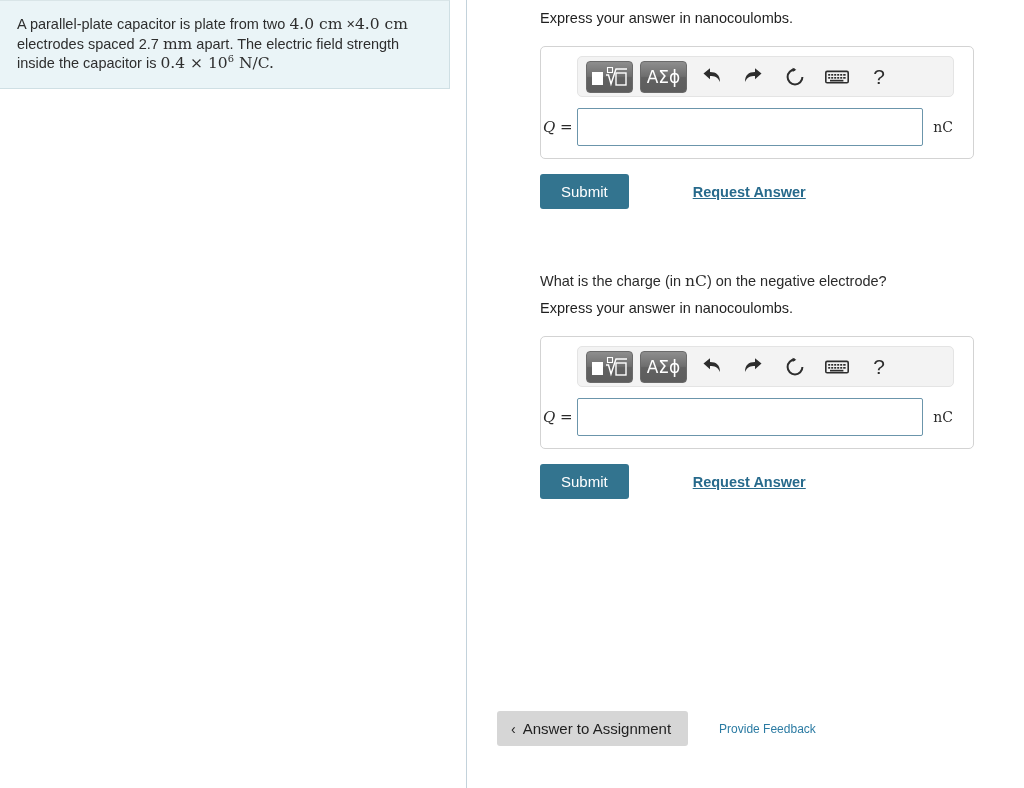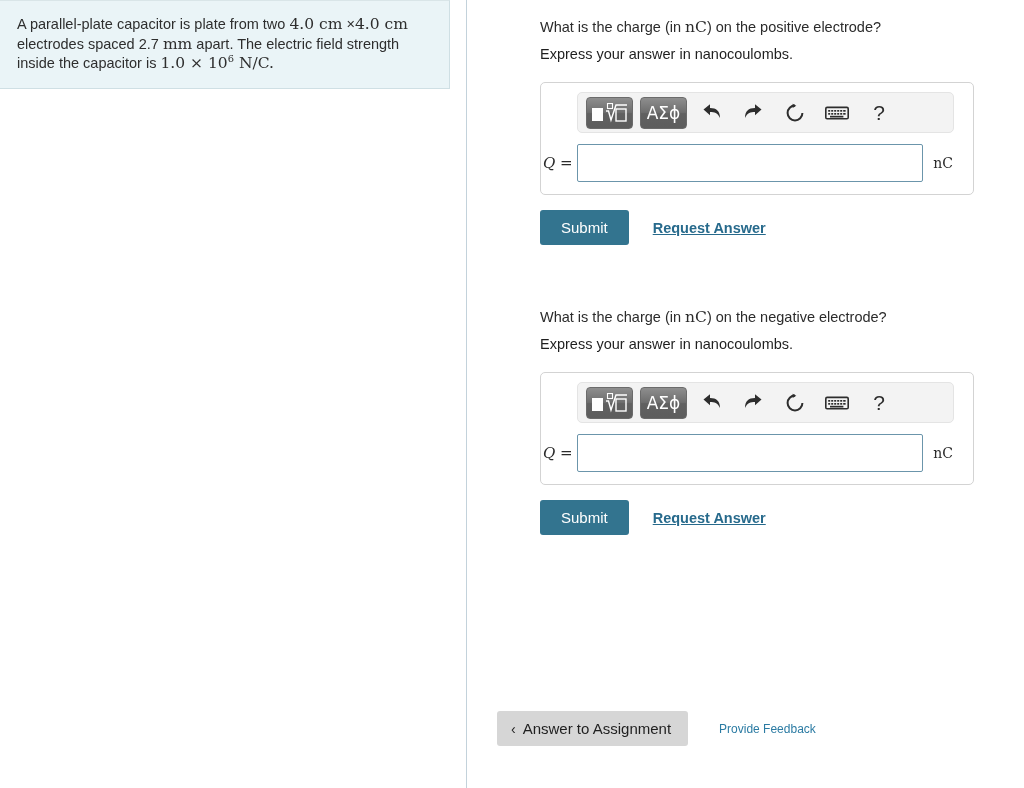--- a/index.html
+++ b/index.html
@@ -193,20 +193,21 @@
     font-family: "DejaVu Serif", "Liberation Serif", serif;
     font-size: 14px;
     color: #2b2b2b;
   }
 
   
   .submitrow {
     display: flex;
     align-items: center;
     margin-top: 15px;
+    gap: 40px;
   }
   .btn-submit {
     background: #33748f;
     color: #fff;
     border: none;
     border-radius: 3px;
     font-size: 15px;
     font-family: "Liberation Sans", sans-serif;
     padding: 9px 21px;
     cursor: pointer;
@@ -254,32 +255,31 @@
   }
 </style>
 </head>
 <body>
 
 <div id="left-pane">
   <div id="problem-box">
     <div id="problem-text">
       <span>A parallel-plate capacitor is plate from two </span><span class="mathserif">4.0 cm</span><span> ×</span><span class="mathserif">4.0 cm</span>
       <span>electrodes spaced 2.7 </span><span class="mathserif">mm</span><span> apart. The electric field strength</span>
-      <span>inside the capacitor is </span><span class="mathserif">1.0 × 10</span><sup class="exp mathserif">6</sup><span class="mathserif"> N/C.</span>
+      <span>inside the capacitor is </span><span class="mathserif">0.4 × 10</span><sup class="exp mathserif">6</sup><span class="mathserif"> N/C.</span>
     </div>
   </div>
 </div>
 
 <div id="v-divider"></div>
 
 <div id="right-pane">
 
   <div class="part-block">
     <div class="part-body">
-      <div class="question"><span>What is the charge (in </span><span class="mathserif">nC</span><span>) on the positive electrode?</span></div>
       <div class="instruction">Express your answer in nanocoulombs.</div>
 
       <div class="answer-box">
         <div class="mathbar">
 
           <div class="gbtn templates">
             <svg width="38" height="20" viewBox="0 0 38 20">
               <rect x="1" y="5" width="11" height="13" fill="#ffffff"></rect>
               <rect x="25" y="6" width="10" height="12" fill="none" stroke="#ffffff" stroke-width="1.4"></rect>
               <path d="M15 8 L17.5 8 L20 17 L25 2 L36 2" fill="none" stroke="#ffffff" stroke-width="1.4" stroke-linejoin="miter"></path>

